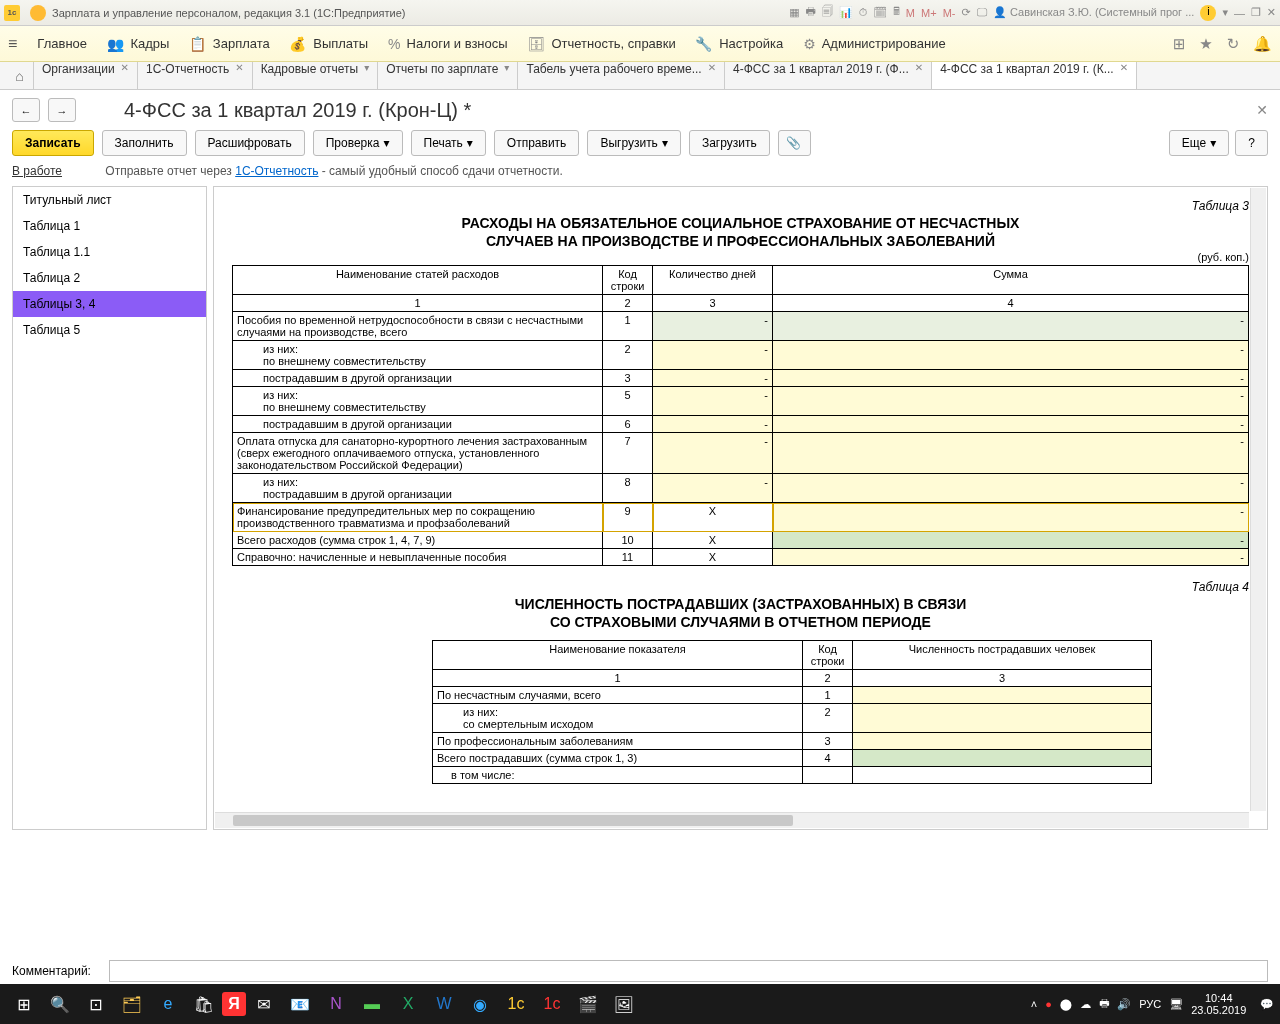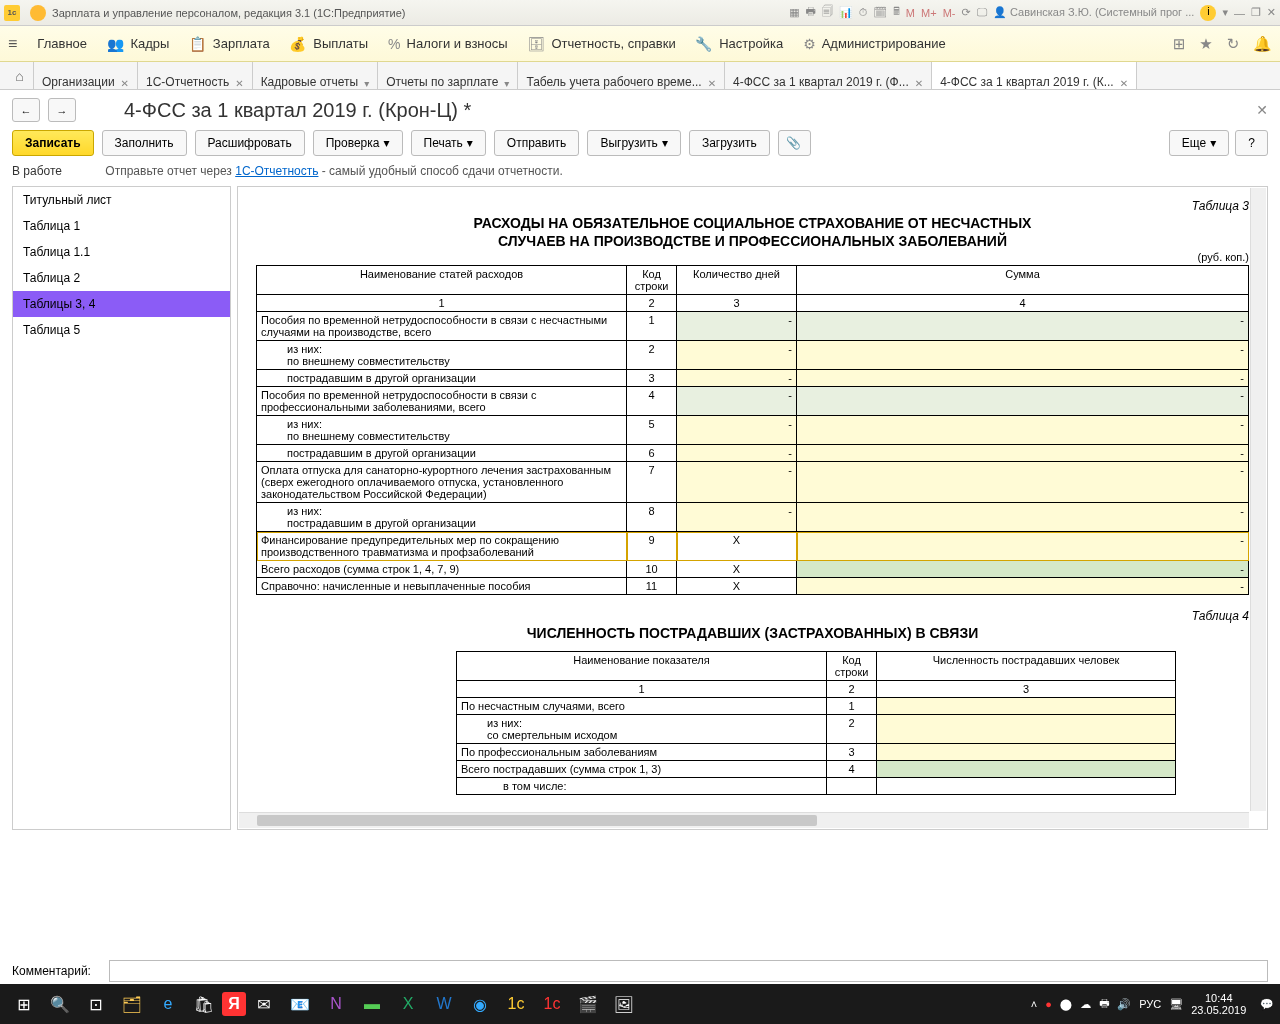--- a/index.html
+++ b/index.html
@@ -9,38 +9,38 @@
 .titlebar .drop{width:16px;height:16px;background:#fb3;border-radius:50%;margin:0 6px}
 .titlebar .icons{margin-left:auto;display:flex;gap:6px;align-items:center;color:#888}
 .titlebar .icons span{cursor:pointer}
 .mainnav{height:36px;background:linear-gradient(#fffde8,#fef9d8);border-bottom:1px solid #e0d890;display:flex;align-items:center;padding:0 8px;gap:20px}
 .mainnav .burger{font-size:16px;color:#555}
 .mainnav .item{display:flex;align-items:center;gap:6px;color:#333;font-size:13px;cursor:pointer}
 .mainnav .item .ico{color:#888;font-size:14px}
 .mainnav .right{margin-left:auto;display:flex;gap:14px;color:#888;font-size:15px}
 .tabs{height:28px;background:#f5f5f5;border-bottom:1px solid #ccc;display:flex;align-items:stretch;padding-left:6px}
 .tabs .home{width:28px;display:flex;align-items:center;justify-content:center;border-right:1px solid #ccc;color:#666;font-size:14px;cursor:pointer}
-.tabs .tab{display:flex;align-items:flex-end;padding:0 8px;border-right:1px solid #ccc;font-size:12px;color:#333;cursor:pointer;white-space:nowrap;background:#f5f5f5}
+.tabs .tab{display:flex;align-items:flex-start;padding:0 8px;border-right:1px solid #ccc;font-size:12px;color:#333;cursor:pointer;white-space:nowrap;background:#f5f5f5}
 .tabs .tab.active{background:#fff}
 .tabs .tab .x{margin-left:6px;color:#888;font-size:10px}
 .page{padding:8px 12px}
 .pagehead{display:flex;align-items:center;gap:8px;margin-bottom:8px}
 .navbtn{border:1px solid #bbb;background:#f8f8f8;width:28px;height:24px;display:flex;align-items:center;justify-content:center;cursor:pointer;border-radius:3px}
 .title{font-size:20px;color:#333;margin-left:40px}
 .closebtn{margin-left:auto;color:#888;cursor:pointer;font-size:14px}
 .toolbar{display:flex;gap:8px;margin-bottom:8px;align-items:center}
 .btn{border:1px solid #bbb;background:#f8f8f8;padding:5px 12px;border-radius:3px;font-size:12px;cursor:pointer;display:flex;align-items:center;gap:4px}
 .btn.primary{background:linear-gradient(#ffe95a,#ffd82a);border-color:#caa700;font-weight:bold}
 .btn.icon{padding:5px 8px}
 .toolbar .right{margin-left:auto;display:flex;gap:6px}
 .status{margin-bottom:8px;font-size:12px;color:#555}
 .status a{color:#06c;text-decoration:underline}
-.status .label{color:#333;margin-right:40px}
+.status .label{text-decoration:underline;color:#333;margin-right:40px}
 .content{display:flex;gap:6px;height:644px}
-.sidebar{width:219px;border:1px solid #ccc;background:#fff;overflow:auto}
+.sidebar{width:195px;border:1px solid #ccc;background:#fff;overflow:auto}
 .sidebar .it{padding:6px 10px;font-size:12px;cursor:pointer;border-bottom:0}
 .sidebar .it.sel{background:#8b5cf6}
 .main{flex:1;border:1px solid #ccc;background:#fff;position:relative;overflow:auto}
 .doc{padding:12px 18px;font-family:"Times New Roman",serif;font-size:12px;color:#000}
 .tbllabel{text-align:right;font-style:italic;margin-bottom:2px;font-size:12px}
 .doctitle{text-align:center;font-weight:bold;font-size:14px;margin-bottom:2px}
 .unit{text-align:right;font-size:11px;margin-bottom:2px}
 table.rep{border-collapse:collapse;width:100%;font-size:11px}
 table.rep td,table.rep th{border:1px solid #000;padding:2px 4px;vertical-align:top}
 table.rep th{font-weight:normal;text-align:center;background:#fff}
@@ -245,26 +245,20 @@
                 <td class="r cell-y">-</td>
                 <td class="r cell-y">-</td>
               </tr>
           <tr>
                 <td style="padding-left:30px">пострадавшим в другой организации</td>
                 <td class="c">3</td>
                 <td class="r cell-y">-</td>
                 <td class="r cell-y">-</td>
               </tr>
           <tr>
-                <td>Пособия по временной нетрудоспособности в связи с профессиональными заболеваниями, всего</td>
-                <td class="c">4</td>
-                <td class="r cell-g">-</td>
-                <td class="r cell-g">-</td>
-              </tr>
-          <tr>
                 <td style="padding-left:30px"><span>из них:</span><br><span>по внешнему совместительству</span></td>
                 <td class="c">5</td>
                 <td class="r cell-y">-</td>
                 <td class="r cell-y">-</td>
               </tr>
           <tr>
                 <td style="padding-left:30px">пострадавшим в другой организации</td>
                 <td class="c">6</td>
                 <td class="r cell-y">-</td>
                 <td class="r cell-y">-</td>
@@ -298,20 +292,21 @@
                 <td class="c">11</td>
                 <td class="c">X</td>
                 <td class="r cell-y">-</td>
               </tr>
         </tbody>
           </table>
 
         <div style="height:14px"></div>
         <div class="tbllabel">Таблица 4</div>
         <div class="doctitle">ЧИСЛЕННОСТЬ ПОСТРАДАВШИХ (ЗАСТРАХОВАННЫХ) В СВЯЗИ</div>
+        <div class="doctitle">СО СТРАХОВЫМИ СЛУЧАЯМИ В ОТЧЕТНОМ ПЕРИОДЕ</div>
         <div style="height:8px"></div>
         <table class="rep" style="margin-left:200px;width:720px">
           <tbody>
               <tr>
                 <th style="width:370px">Наименование показателя</th>
                 <th style="width:50px">Код строки</th>
                 <th>Численность пострадавших человек</th>
               </tr>
           <tr>
                 <td class="c">1</td>
@@ -332,21 +327,21 @@
                 <td>По профессиональным заболеваниям</td>
                 <td class="c">3</td>
                 <td class="cell-y"></td>
               </tr>
           <tr>
                 <td>Всего пострадавших (сумма строк 1, 3)</td>
                 <td class="c">4</td>
                 <td class="cell-dg"></td>
               </tr>
           <tr>
-                <td style="padding-left:46px">в том числе:</td>
+                <td style="padding-left:18px">в том числе:</td>
                 <td></td>
                 <td></td>
               </tr>
         </tbody>
           </table>
       </div>
       <div class="scrollbar-v"></div>
       <div class="scrollbar-h">
           <div class="thumb"></div>
         </div>

